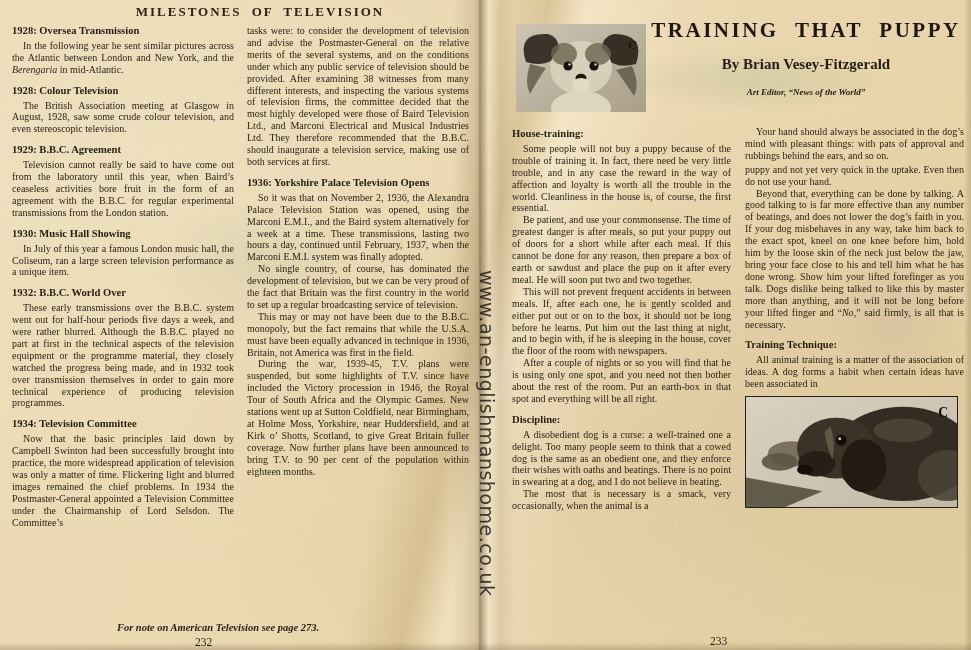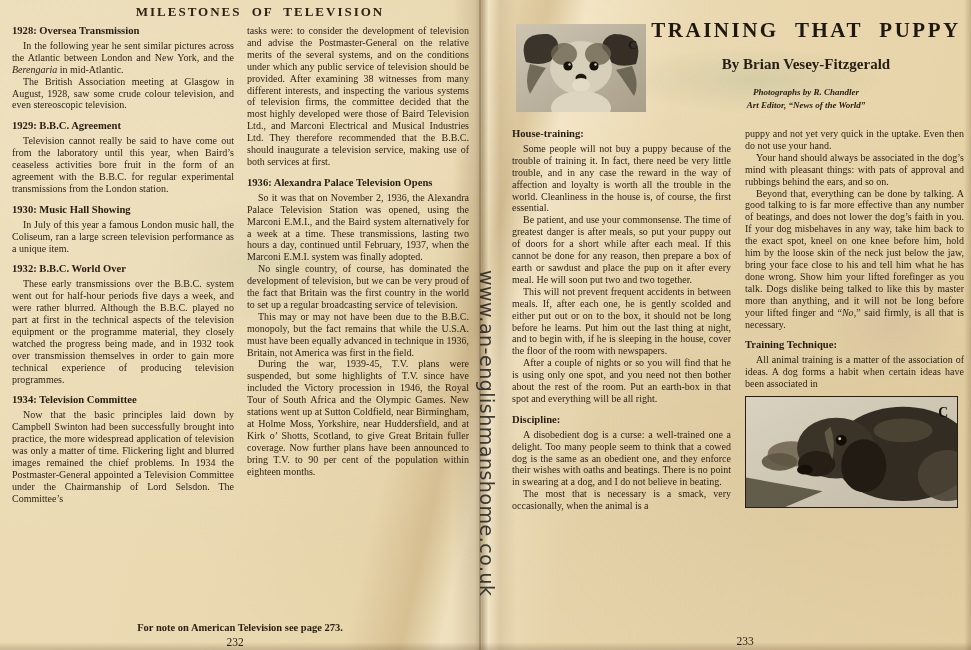--- a/index.html
+++ b/index.html
@@ -44,24 +44,24 @@
   .col { width:222px; }
   .rp-cols .col { width:219px; }
 
   .bodytext { font-size:10px; line-height:11.9px; text-align:justify; }
   .sec-h { font-size:10.6px; font-weight:bold; margin:9px 0 3px 0; }
   .sec-h.first { margin-top:2px; }
   .p { margin:0; text-indent:1.1em; }
   .p.noindent { text-indent:0; }
 
   .footnote {
-    position:absolute; bottom:17px; left:70px; width:340px; text-align:center;
-    font-weight:bold; font-size:10.5px;
-  }
-  .page-num { position:absolute; font-size:11.5px; text-align:center; }
+    position:absolute; bottom:17px; left:48px; width:340px; text-align:center;
+    font-style:italic; font-weight:bold; font-size:10.5px;
+  }
+  .page-num { position:absolute; font-size:11.5px; }
   .pn-left  { bottom:2px; left:195px; width:80px; }
   .pn-right { bottom:3px; left:212px; width:70px; }
 
   
   .rp-header { position:absolute; top:18px; left:152px; width:312px; text-align:center; }
   .rp-title  { font-size:21px; font-weight:bold; letter-spacing:2.5px; word-spacing:9px; color:#1e1811; }
   .rp-byline { margin-top:13px; font-size:15px; font-weight:bold; }
   .rp-credits { margin-top:13px; font-size:9px; font-weight:bold; font-style:italic; line-height:12.5px; }
 
   
@@ -95,39 +95,40 @@
 
   <div class="page-left">
     <div class="ghost ghost-c"></div>
     <div class="running-head">MILESTONES OF TELEVISION</div>
 
     <div class="cols lp-cols bodytext">
       <div class="col">
         <div class="sec-h first">1928: Oversea Transmission</div>
         <p class="p">In the following year he sent similar pictures across the Atlantic between London and New York, and the <i>Berengaria</i> in mid-Atlantic.</p>
 
+        <div class="sec-h">1928: Colour Television</div>
         <p class="p">The British Association meeting at Glasgow in August, 1928, saw some crude colour television, and even stereoscopic television.</p>
 
         <div class="sec-h">1929: B.B.C. Agreement</div>
         <p class="p">Television cannot really be said to have come out from the laboratory until this year, when Baird’s ceaseless activities bore fruit in the form of an agreement with the B.B.C. for regular experimental transmissions from the London station.</p>
 
         <div class="sec-h">1930: Music Hall Showing</div>
         <p class="p">In July of this year a famous London music hall, the Coliseum, ran a large screen television performance as a unique item.</p>
 
         <div class="sec-h">1932: B.B.C. World Over</div>
         <p class="p">These early transmissions over the B.B.C. system went out for half-hour periods five days a week, and were rather blurred. Although the B.B.C. played no part at first in the technical aspects of the television equipment or the programme material, they closely watched the progress being made, and in 1932 took over transmission themselves in order to gain more technical experience of producing television programmes.</p>
 
         <div class="sec-h">1934: Television Committee</div>
         <p class="p">Now that the basic principles laid down by Campbell Swinton had been successfully brought into practice, the more widespread application of television was only a matter of time. Flickering light and blurred images remained the chief problems. In 1934 the Postmaster-General appointed a Television Committee under the Chairmanship of Lord Selsdon. The Committee’s</p>
       </div>
 
       <div class="col">
         <p class="p noindent" style="margin-top:2px">tasks were: to consider the development of television and advise the Postmaster-General on the relative merits of the several systems, and on the conditions under which any public service of television should be provided. After examining 38 witnesses from many different interests, and inspecting the various systems of television firms, the committee decided that the most highly developed were those of Baird Television Ltd., and Marconi Electrical and Musical Industries Ltd. They therefore recommended that the B.B.C. should inaugurate a television service, making use of both services at first.</p>
 
-        <div class="sec-h">1936: Alexandra Palace Television Opens</div>
+        <div class="sec-h">1936: Yorkshire Palace Television Opens</div>
         <p class="p">So it was that on November 2, 1936, the Alexandra Palace Television Station was opened, using the Marconi E.M.I., and the Baird system alternatively for a week at a time. These transmissions, lasting two hours a day, continued until February, 1937, when the Marconi E.M.I. system was finally adopted.</p>
         <p class="p">No single country, of course, has dominated the development of television, but we can be very proud of the fact that Britain was the first country in the world to set up a regular broadcasting service of television.</p>
         <p class="p">This may or may not have been due to the B.B.C. monopoly, but the fact remains that while the U.S.A. must have been equally advanced in technique in 1936, Britain, not America was first in the field.</p>
         <p class="p">During the war, 1939-45, T.V. plans were suspended, but some highlights of T.V. since have included the Victory procession in 1946, the Royal Tour of South Africa and the Olympic Games. New stations went up at Sutton Coldfield, near Birmingham, at Holme Moss, Yorkshire, near Huddersfield, and at Kirk o’ Shotts, Scotland, to give Great Britain fuller coverage. Now further plans have been announced to bring T.V. to 90 per cent of the population within eighteen months.</p>
       </div>
     </div>
 
     <div class="footnote">For note on American Television see page 273.</div>
     <div class="page-num pn-left">232</div>
   </div>
@@ -160,41 +161,40 @@
         <ellipse cx="65" cy="61" rx="9" ry="7" fill="#e3dbc6"></ellipse>
         <ellipse cx="65" cy="84" rx="30" ry="17" fill="#ddd5c0"></ellipse>
         <text x="112" y="25" font-family="Liberation Serif, serif" font-weight="bold" font-size="13" fill="#1d1810">C</text>
       </svg>
     </div>
 
     <div class="rp-header">
       <div class="rp-title">TRAINING THAT PUPPY</div>
       <div class="rp-byline">By Brian Vesey-Fitzgerald</div>
       <div class="rp-credits">
-        <div>Photographs by R. Chandler</div>
         <div>Art Editor, “News of the World”</div>
       </div>
     </div>
 
     <div class="cols rp-cols bodytext">
       <div class="col">
         <div class="sec-h first">House-training:</div>
         <p class="p">Some people will not buy a puppy because of the trouble of training it.  In fact, there need be very little trouble, and in any case the reward in the way of affection and loyalty is worth all the trouble in the world. Cleanliness in the house is, of course, the first essential.</p>
         <p class="p">Be patient, and use your commonsense. The time of greatest danger is after meals, so put your puppy out of doors for a short while after each meal.  If this cannot be done for any reason, then prepare a box of earth or sawdust and place the pup on it after every meal.  He will soon put two and two together.</p>
         <p class="p">This will not prevent frequent accidents in between meals.  If, after each one, he is gently scolded and either put out or on to the box, it should not be long before he learns.  Put him out the last thing at night, and to begin with, if he is sleeping in the house, cover the floor of the room with newspapers.</p>
         <p class="p">After a couple of nights or so you will find that he is using only one spot, and you need not then bother about the rest of the room.  Put an earth-box in that spot and everything will be all right.</p>
 
         <div class="sec-h">Discipline:</div>
         <p class="p">A disobedient dog is a curse: a well-trained one a delight.  Too many people seem to think that a cowed dog is the same as an obedient one, and they enforce their wishes with oaths and beatings.  There is no point in swearing at a dog, and I do not believe in beating.</p>
         <p class="p">The most that is necessary is a smack, very occasionally, when the animal is a</p>
       </div>
 
       <div class="col">
+        <p class="p">Your hand should always be associated in the dog’s mind with pleasant things: with pats of approval and rubbings behind the ears, and so on.</p>
         <p class="p noindent" style="margin-top:2px">puppy and not yet very quick in the uptake. Even then do not use your hand.</p>
-        <p class="p">Your hand should always be associated in the dog’s mind with pleasant things: with pats of approval and rubbings behind the ears, and so on.</p>
         <p class="p">Beyond that, everything can be done by talking.  A good talking to is far more effective than any number of beatings, and does not lower the dog’s faith in you.  If your dog misbehaves in any way, take him back to the exact spot, kneel on one knee before him, hold him by the loose skin of the neck just below the jaw, bring your face close to his and tell him what he has done wrong.  Show him your lifted forefinger as you talk.  Dogs dislike being talked to like this by master more than anything, and it will not be long before your lifted finger and “<i>No</i>,” said firmly, is all that is necessary.</p>
 
         <div class="sec-h">Training Technique:</div>
         <p class="p">All animal training is a matter of the association of ideas.  A dog forms a habit when certain ideas have been associated in</p>
 
         <div class="photo2">
           <svg viewBox="0 0 215 112" preserveAspectRatio="none">
             <defs>
               <linearGradient id="sbg" x1="0" y1="0" x2="1" y2="1">
                 <stop offset="0" stop-color="#d9d2c0"></stop>

